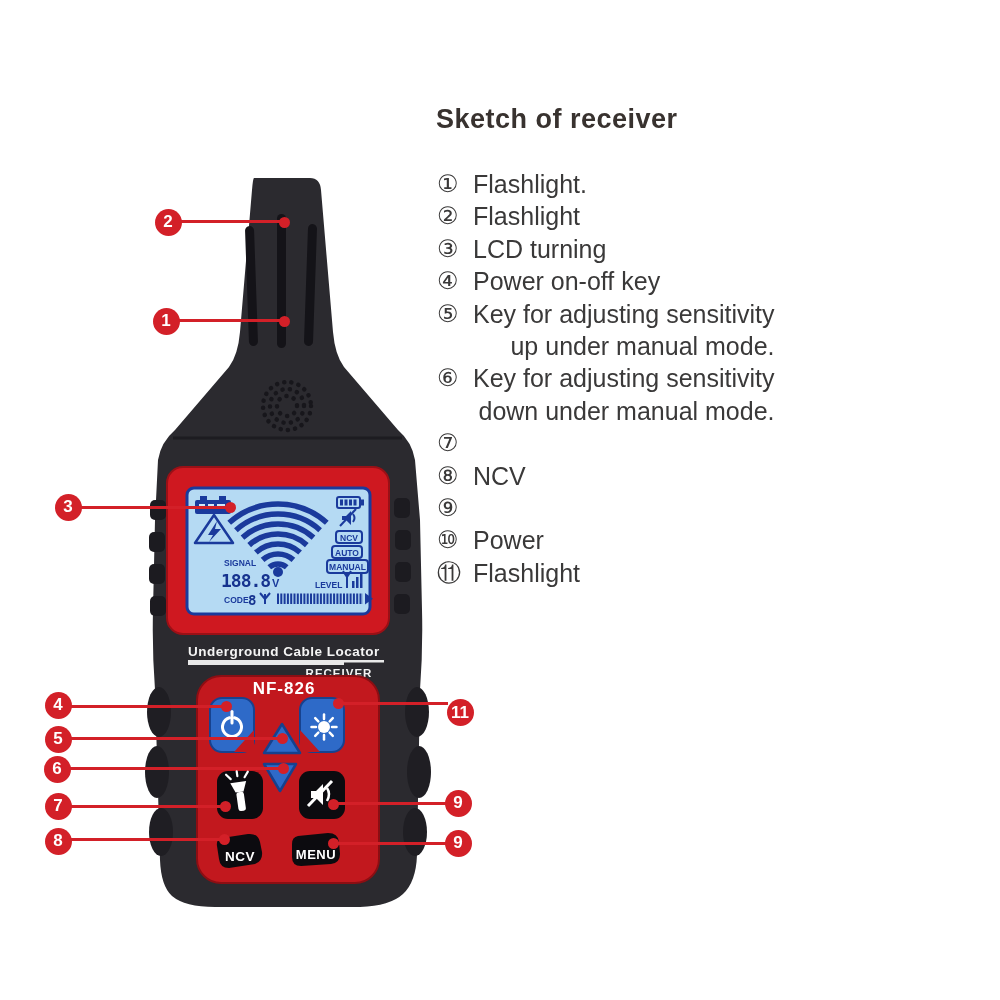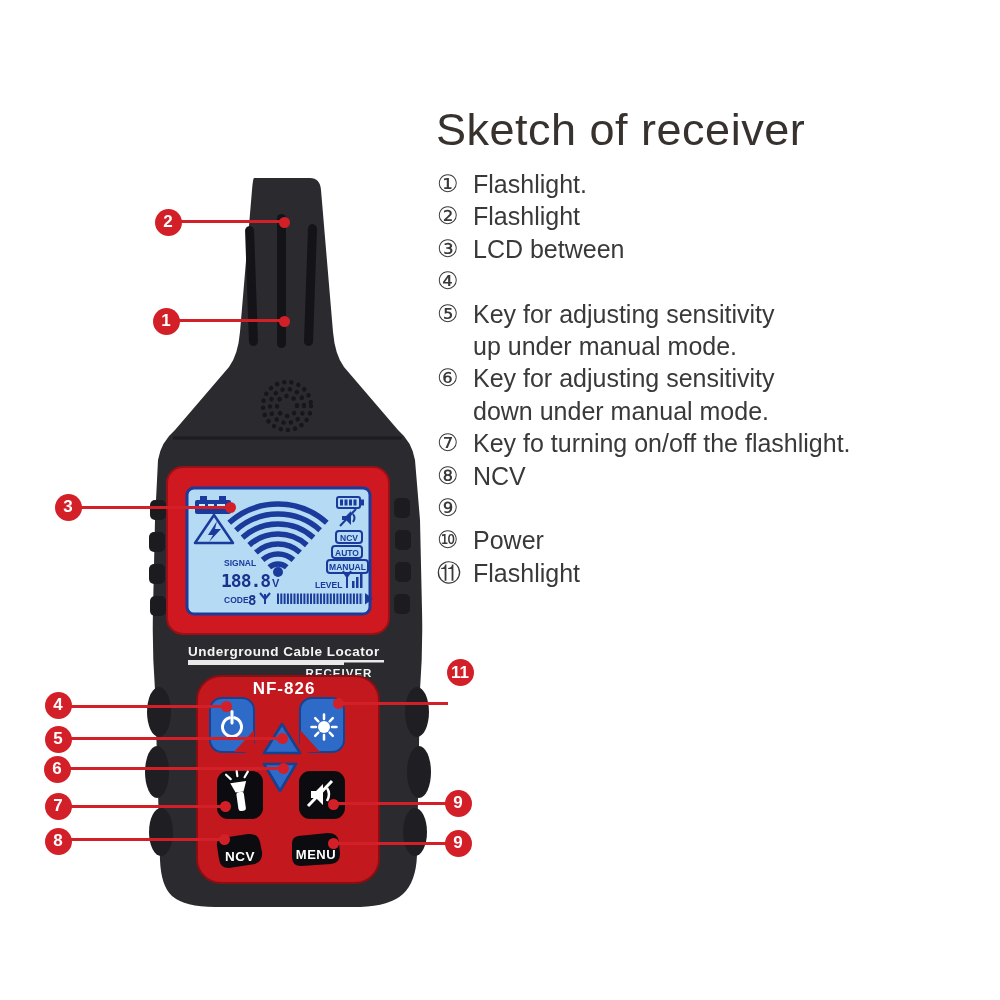--- a/index.html
+++ b/index.html
@@ -1,22 +1,22 @@
 <!DOCTYPE html>
 <html><head>
 <meta charset="utf-8">
 <style>
   html,body{margin:0;padding:0;background:#ffffff;}
   .page{position:relative;width:1000px;height:1000px;background:#ffffff;overflow:hidden;
         font-family:"Liberation Sans",sans-serif;}
-  .title{position:absolute;left:436px;top:104px;font-size:45px;font-weight:normal;color:#38322f;letter-spacing:0.5px;}
+  .title{position:absolute;left:436px;top:104px;font-size:27px;font-weight:bold;color:#38322f;letter-spacing:0.5px;}
   .legend{position:absolute;left:437px;top:168px;width:548px;color:#3a3939;font-size:25px;line-height:32.4px;}
   .legend-item{display:flex;align-items:flex-start;}
   .bullet{flex:0 0 36px;font-family:"DejaVu Sans",sans-serif;font-size:24px;color:#3a3939;}
-  .ltext{white-space:pre-line;}
+  .ltext{white-space:pre-line;text-align:right;}
   .device-svg{position:absolute;left:0;top:0;}
   .co-line{position:absolute;height:3px;background:#d32028;}
   .co-dot{position:absolute;width:11px;height:11px;border-radius:50%;background:#d32028;}
   .co-circle{position:absolute;width:27px;height:27px;border-radius:50%;background:#d32028;
              color:#fff;font-weight:bold;font-size:17px;display:flex;align-items:center;justify-content:center;}
 </style>
 </head>
 <body>
 
 <div class="page">
@@ -220,38 +220,38 @@
     <div class="legend-item">
         <span class="bullet">①</span>
         <span class="ltext">Flashlight.</span>
       </div>
     <div class="legend-item">
         <span class="bullet">②</span>
         <span class="ltext">Flashlight</span>
       </div>
     <div class="legend-item">
         <span class="bullet">③</span>
-        <span class="ltext">LCD between</span>
+        <span class="ltext">LCD turning</span>
       </div>
     <div class="legend-item">
         <span class="bullet">④</span>
+        <span class="ltext">Power on-off key</span>
       </div>
     <div class="legend-item">
         <span class="bullet">⑤</span>
         <span class="ltext">Key for adjusting sensitivity
 up under manual mode.</span>
       </div>
     <div class="legend-item">
         <span class="bullet">⑥</span>
         <span class="ltext">Key for adjusting sensitivity
 down under manual mode.</span>
       </div>
     <div class="legend-item">
         <span class="bullet">⑦</span>
-        <span class="ltext">Key fo turning on/off the flashlight.</span>
       </div>
     <div class="legend-item">
         <span class="bullet">⑧</span>
         <span class="ltext">NCV</span>
       </div>
     <div class="legend-item">
         <span class="bullet">⑨</span>
       </div>
     <div class="legend-item">
         <span class="bullet">⑩</span>
@@ -318,17 +318,17 @@
     </div>
 
   <div class="co-line" style="left:333px;top:801.5px;width:113px"></div>
   <div class="co-dot" style="left:327.5px;top:798.5px"></div>
   <div class="co-circle" style="left:444.5px;top:789.5px">
       <span>9</span>
     </div>
 
   <div class="co-line" style="left:338px;top:701.5px;width:110px"></div>
   <div class="co-dot" style="left:332.5px;top:697.5px"></div>
-  <div class="co-circle" style="left:446.5px;top:659px">
+  <div class="co-circle" style="left:446.5px;top:699px">
       <span>11</span>
     </div>
 
 </div>
 
 </body></html>

